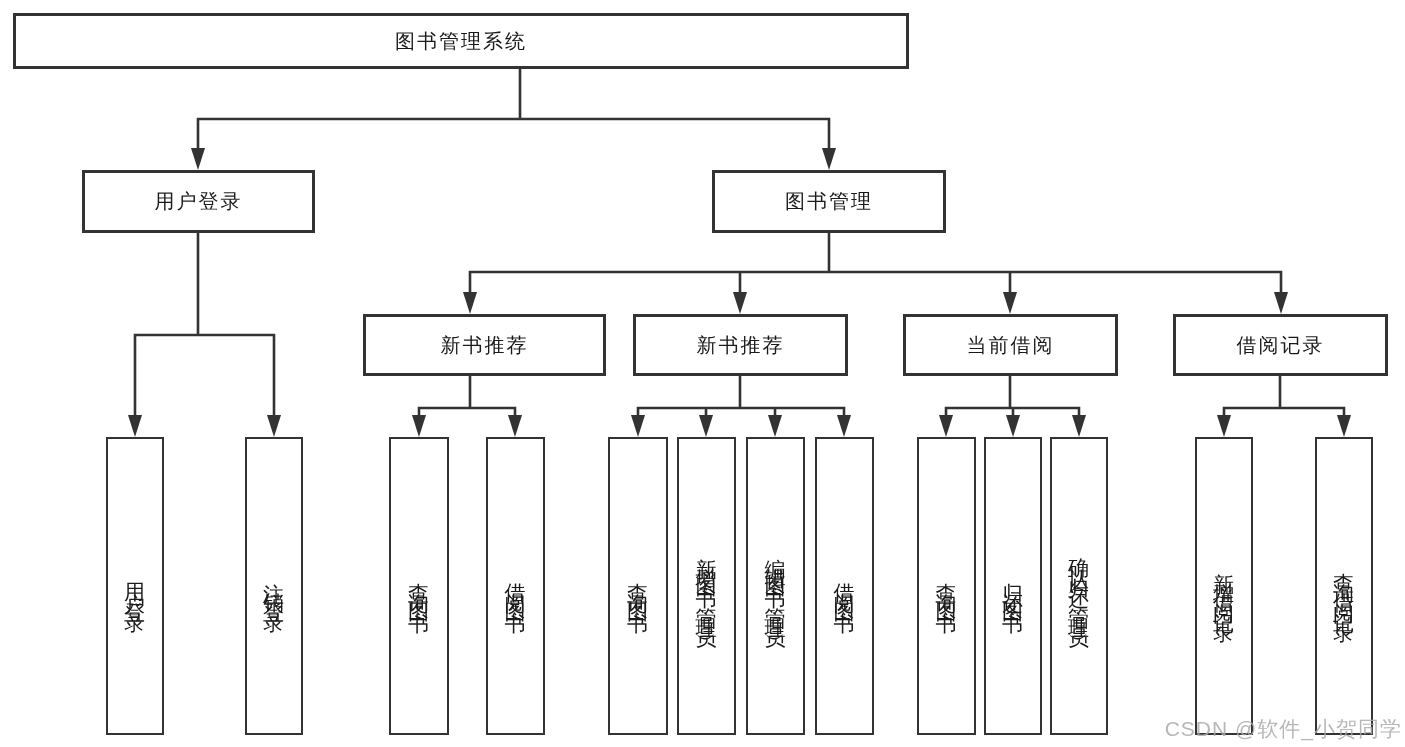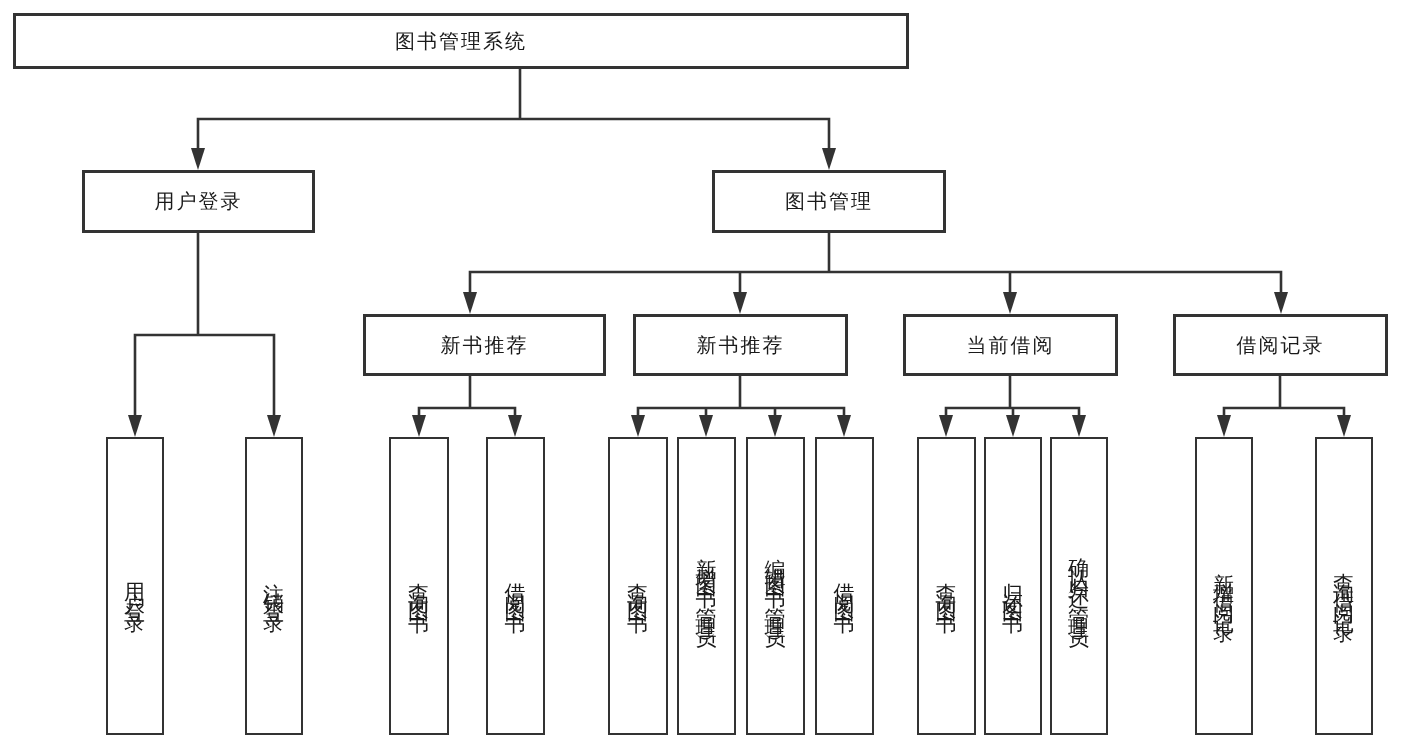--- a/index.html
+++ b/index.html
@@ -160,14 +160,15 @@
     <span class="vlabel">确认归还（管理员）</span>
   </div>
 
   <div class="box leaf" style="left:1195px; top:437px; width:58px; height:298px;">
     <span class="vlabel">新增借阅记录</span>
   </div>
   <div class="box leaf" style="left:1315px; top:437px; width:58px; height:298px;">
     <span class="vlabel">查询借阅记录</span>
   </div>
 
+  <div class="watermark">CSDN @软件_小贺同学</div>
 
 </div>
 
 </body></html>

